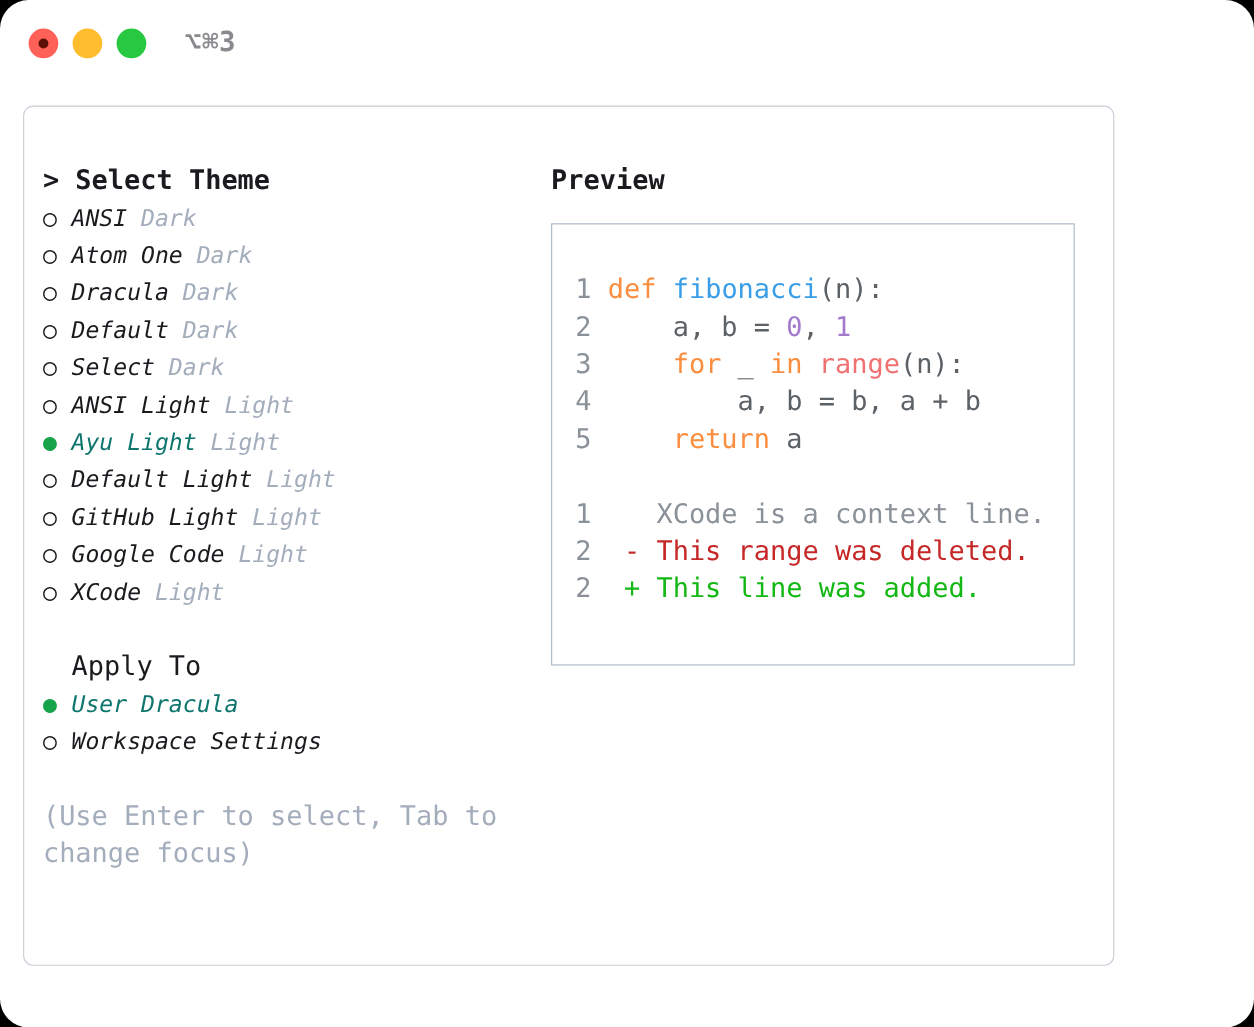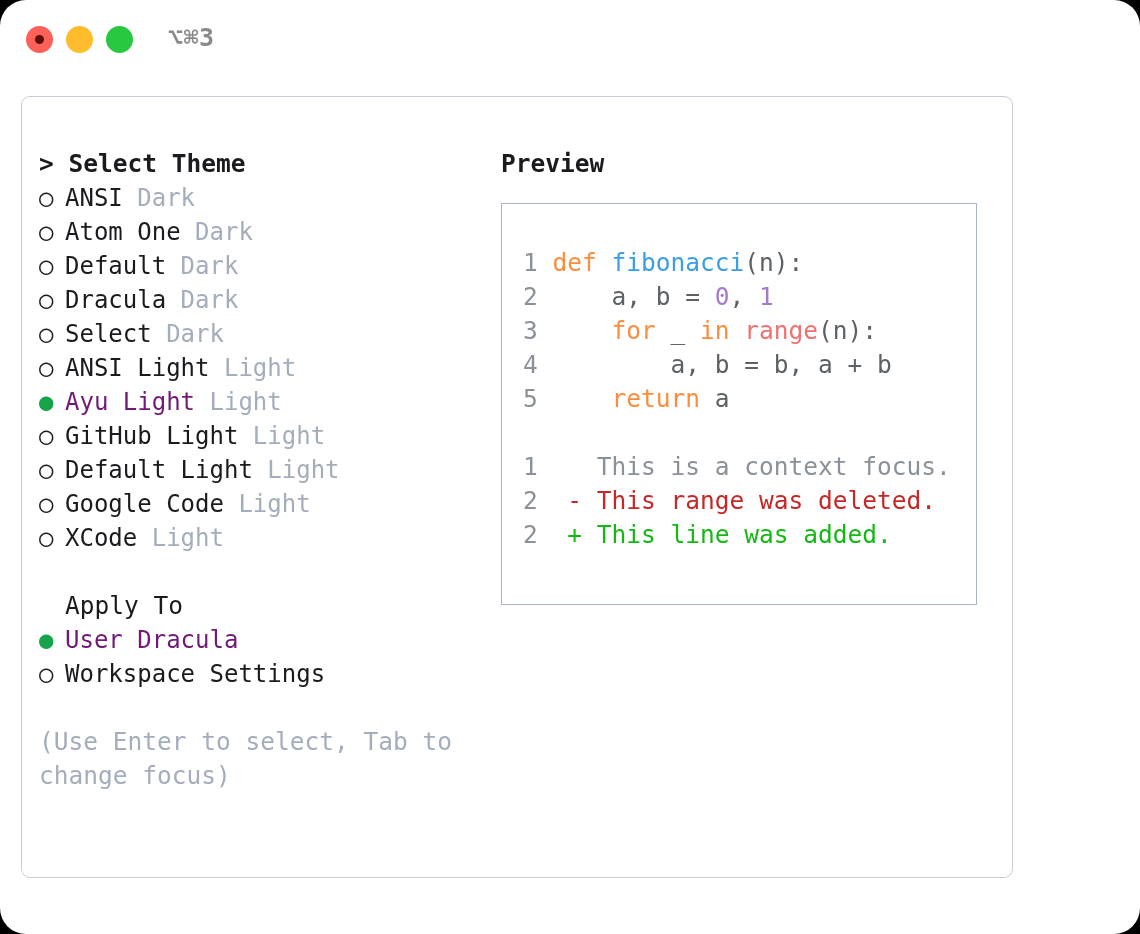--- a/index.html
+++ b/index.html
@@ -93,33 +93,34 @@
     width: 450px;
   }
   .section-head {
     font-size: 24.5px;
     font-weight: bold;
     color: #1b1b1f;
     line-height: 34px;
     white-space: pre;
   }
   .row {
-    font-size: 24px;
+    font-size: 21px;
     line-height: 34px;
     color: #1b1b1f;
     white-space: pre;
     display: block;
+    font-style: italic;
   }
   .bullet {
     display: inline-block;
     width: 26px;
     color: #1b1b1f;
   }
   .bullet.on { color: #16a34a; }
-  .row.selected .name { color: #701a75; }
+  .row.selected .name { color: #0f766e; }
   .name { color: #1b1b1f; }
   .tag {
     color: #a3adbb;
   }
 
   .applyto-head {
     font-size: 24.5px;
     color: #1b1b1f;
     line-height: 34px;
     white-space: pre;
@@ -199,27 +200,27 @@
     <div class="shortcut">⌥⌘3</div>
   </div>
 
   <div class="dialog">
 
     <div class="left-col">
       <div class="section-head">&gt; Select Theme</div>
       <div id="theme-list">
           <div class="row"><span class="bullet">○</span><span class="name">ANSI</span><span class="tag"> Dark</span></div>
           <div class="row"><span class="bullet">○</span><span class="name">Atom One</span><span class="tag"> Dark</span></div>
+          <div class="row"><span class="bullet">○</span><span class="name">Dracula</span><span class="tag"> Dark</span></div>
           <div class="row"><span class="bullet">○</span><span class="name">Default</span><span class="tag"> Dark</span></div>
-          <div class="row"><span class="bullet">○</span><span class="name">Dracula</span><span class="tag"> Dark</span></div>
           <div class="row"><span class="bullet">○</span><span class="name">Select</span><span class="tag"> Dark</span></div>
           <div class="row"><span class="bullet">○</span><span class="name">ANSI Light</span><span class="tag"> Light</span></div>
           <div class="row selected"><span class="bullet on">●</span><span class="name">Ayu Light</span><span class="tag"> Light</span></div>
+          <div class="row"><span class="bullet">○</span><span class="name">Default Light</span><span class="tag"> Light</span></div>
           <div class="row"><span class="bullet">○</span><span class="name">GitHub Light</span><span class="tag"> Light</span></div>
-          <div class="row"><span class="bullet">○</span><span class="name">Default Light</span><span class="tag"> Light</span></div>
           <div class="row"><span class="bullet">○</span><span class="name">Google Code</span><span class="tag"> Light</span></div>
           <div class="row"><span class="bullet">○</span><span class="name">XCode</span><span class="tag"> Light</span></div>
         </div>
 
       <div class="spacer-block"></div>
 
       <div class="applyto-head">Apply To</div>
       <div id="apply-list">
           <div class="row selected"><span class="bullet on">●</span><span class="name">User Dracula</span></div>
           <div class="row"><span class="bullet">○</span><span class="name">Workspace Settings</span></div>
@@ -238,21 +239,21 @@
       <div class="code-inner">
         <div id="code-block">
             <div class="code-line"><span class="ln">1 </span><span class="kw">def</span><span class="punct"> </span><span class="fn">fibonacci</span><span class="punct">(n):</span></div>
             <div class="code-line"><span class="ln">2 </span><span class="var">    a, b = </span><span class="num">0</span><span class="punct">, </span><span class="num">1</span></div>
             <div class="code-line"><span class="ln">3 </span><span class="var">    </span><span class="kw">for</span><span class="var"> _ </span><span class="kw">in</span><span class="var"> </span><span class="bi">range</span><span class="punct">(n):</span></div>
             <div class="code-line"><span class="ln">4 </span><span class="var">        a, b = b, a + b</span></div>
             <div class="code-line"><span class="ln">5 </span><span class="var">    </span><span class="kw">return</span><span class="var"> a</span></div>
           </div>
         <div class="gap-line"></div>
         <div id="diff-block">
-            <div class="code-line"><span class="ln">1 </span><span class="ctx">   This is a context focus.</span></div>
+            <div class="code-line"><span class="ln">1 </span><span class="ctx">   XCode is a context line.</span></div>
             <div class="code-line"><span class="ln">2 </span><span class="del"> - This range was deleted.</span></div>
             <div class="code-line"><span class="ln">2 </span><span class="add"> + This line was added.</span></div>
           </div>
       </div>
     </div>
 
   </div>
 </div>
 
 </body></html>

